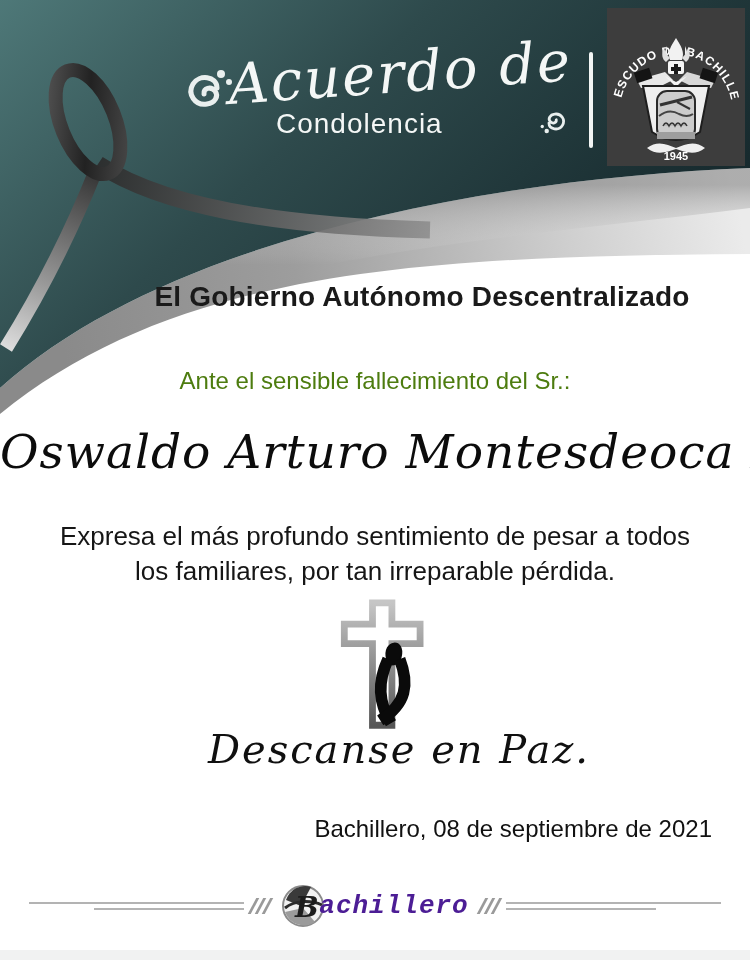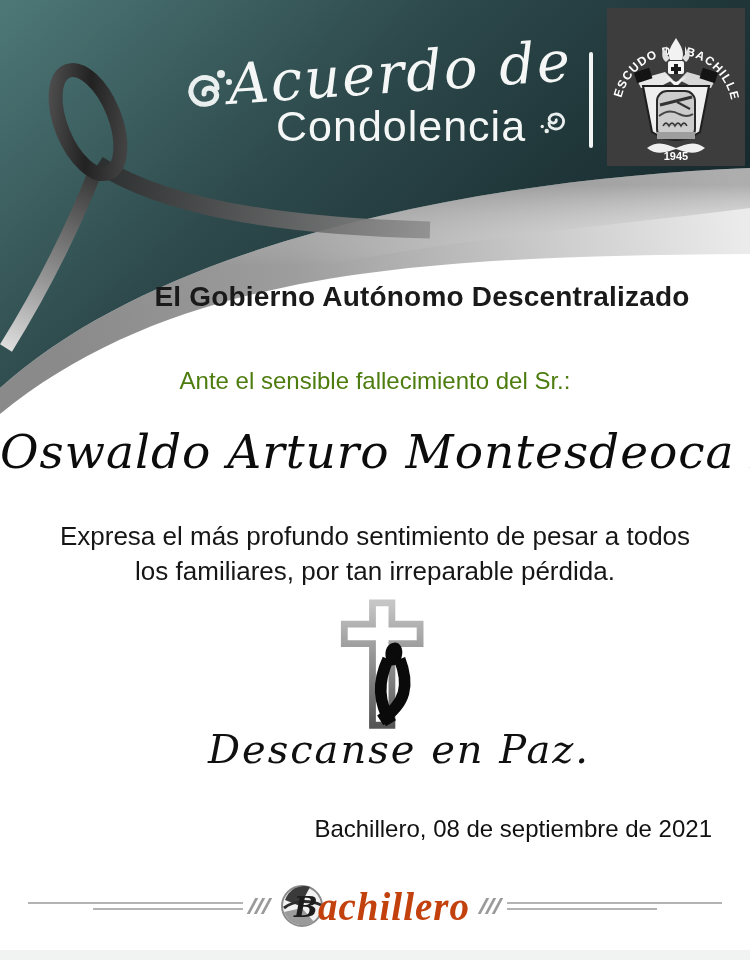--- a/index.html
+++ b/index.html
@@ -8,21 +8,21 @@
     overflow:hidden;font-family:"Liberation Sans",sans-serif;color:#1a1a1a;
   }
   
   #header-art{position:absolute;top:0;left:0;}
   .hdr-text{position:absolute;color:#f4f7f6;}
   #title-script{
     left:228px;top:40px;font-family:"DejaVu Serif",serif;font-style:italic;
     font-size:56px;letter-spacing:2px;transform:rotate(-4deg);white-space:nowrap;
   }
   #title-sans{
-    left:276px;top:102px;font-size:43px;letter-spacing:1px;font-weight:400;white-space:nowrap;
+    left:276px;top:108px;font-size:28px;letter-spacing:1px;font-weight:400;white-space:nowrap;
   }
   #hdr-divider{position:absolute;left:589px;top:52px;width:4px;height:96px;background:#f2f5f4;border-radius:2px;}
   #ornament-left{position:absolute;left:183px;top:66px;}
   #ornament-right{position:absolute;left:540px;top:108px;}
   
   #crest-box{position:absolute;left:607px;top:8px;width:138px;height:158px;background:#3d3d3d;}
   
   .centered{position:absolute;left:0;width:100%;text-align:center;}
   #org-name{top:279px;font-size:28px;font-weight:bold;line-height:35px;letter-spacing:.2px;padding-left:47px;}
   #intro-line{top:367px;font-size:24px;color:#4d7c0f;}
@@ -42,22 +42,22 @@
     display:flex;align-items:center;justify-content:center;}
   .fl-group{display:flex;flex-direction:column;gap:4px;align-items:flex-end;}
   .fl-group.right{align-items:flex-start;}
   .fline{height:2px;background:#b3b3b3;}
   .fline.l1{width:215px;}
   .fline.l2{width:150px;}
   .hatch-group{display:flex;gap:4px;margin:0 8px;}
   .hatch{width:3px;height:16px;background:#9a9a9a;transform:skewX(-28deg);}
   #brand{display:flex;align-items:center;margin:0 4px;}
   #brand-script{
-    font-family:Liberation Serif, serif;font-style:italic;font-weight:bold;
-    font-size:39px;color:#c2410c;letter-spacing:1px;margin-left:-6px;white-space:nowrap;
+    font-family:Liberation Mono, monospace;font-style:italic;font-weight:bold;
+    font-size:26px;color:#4c1d95;letter-spacing:1px;margin-left:-6px;white-space:nowrap;
   }
   #bottom-strip{position:absolute;left:0;bottom:0;width:100%;height:10px;background:#f1f2f2;}
 </style>
 </head>
 <body>
 
 <div id="page">
 
   <svg id="header-art" width="750" height="470" viewBox="0 0 750 470">
     <defs>

